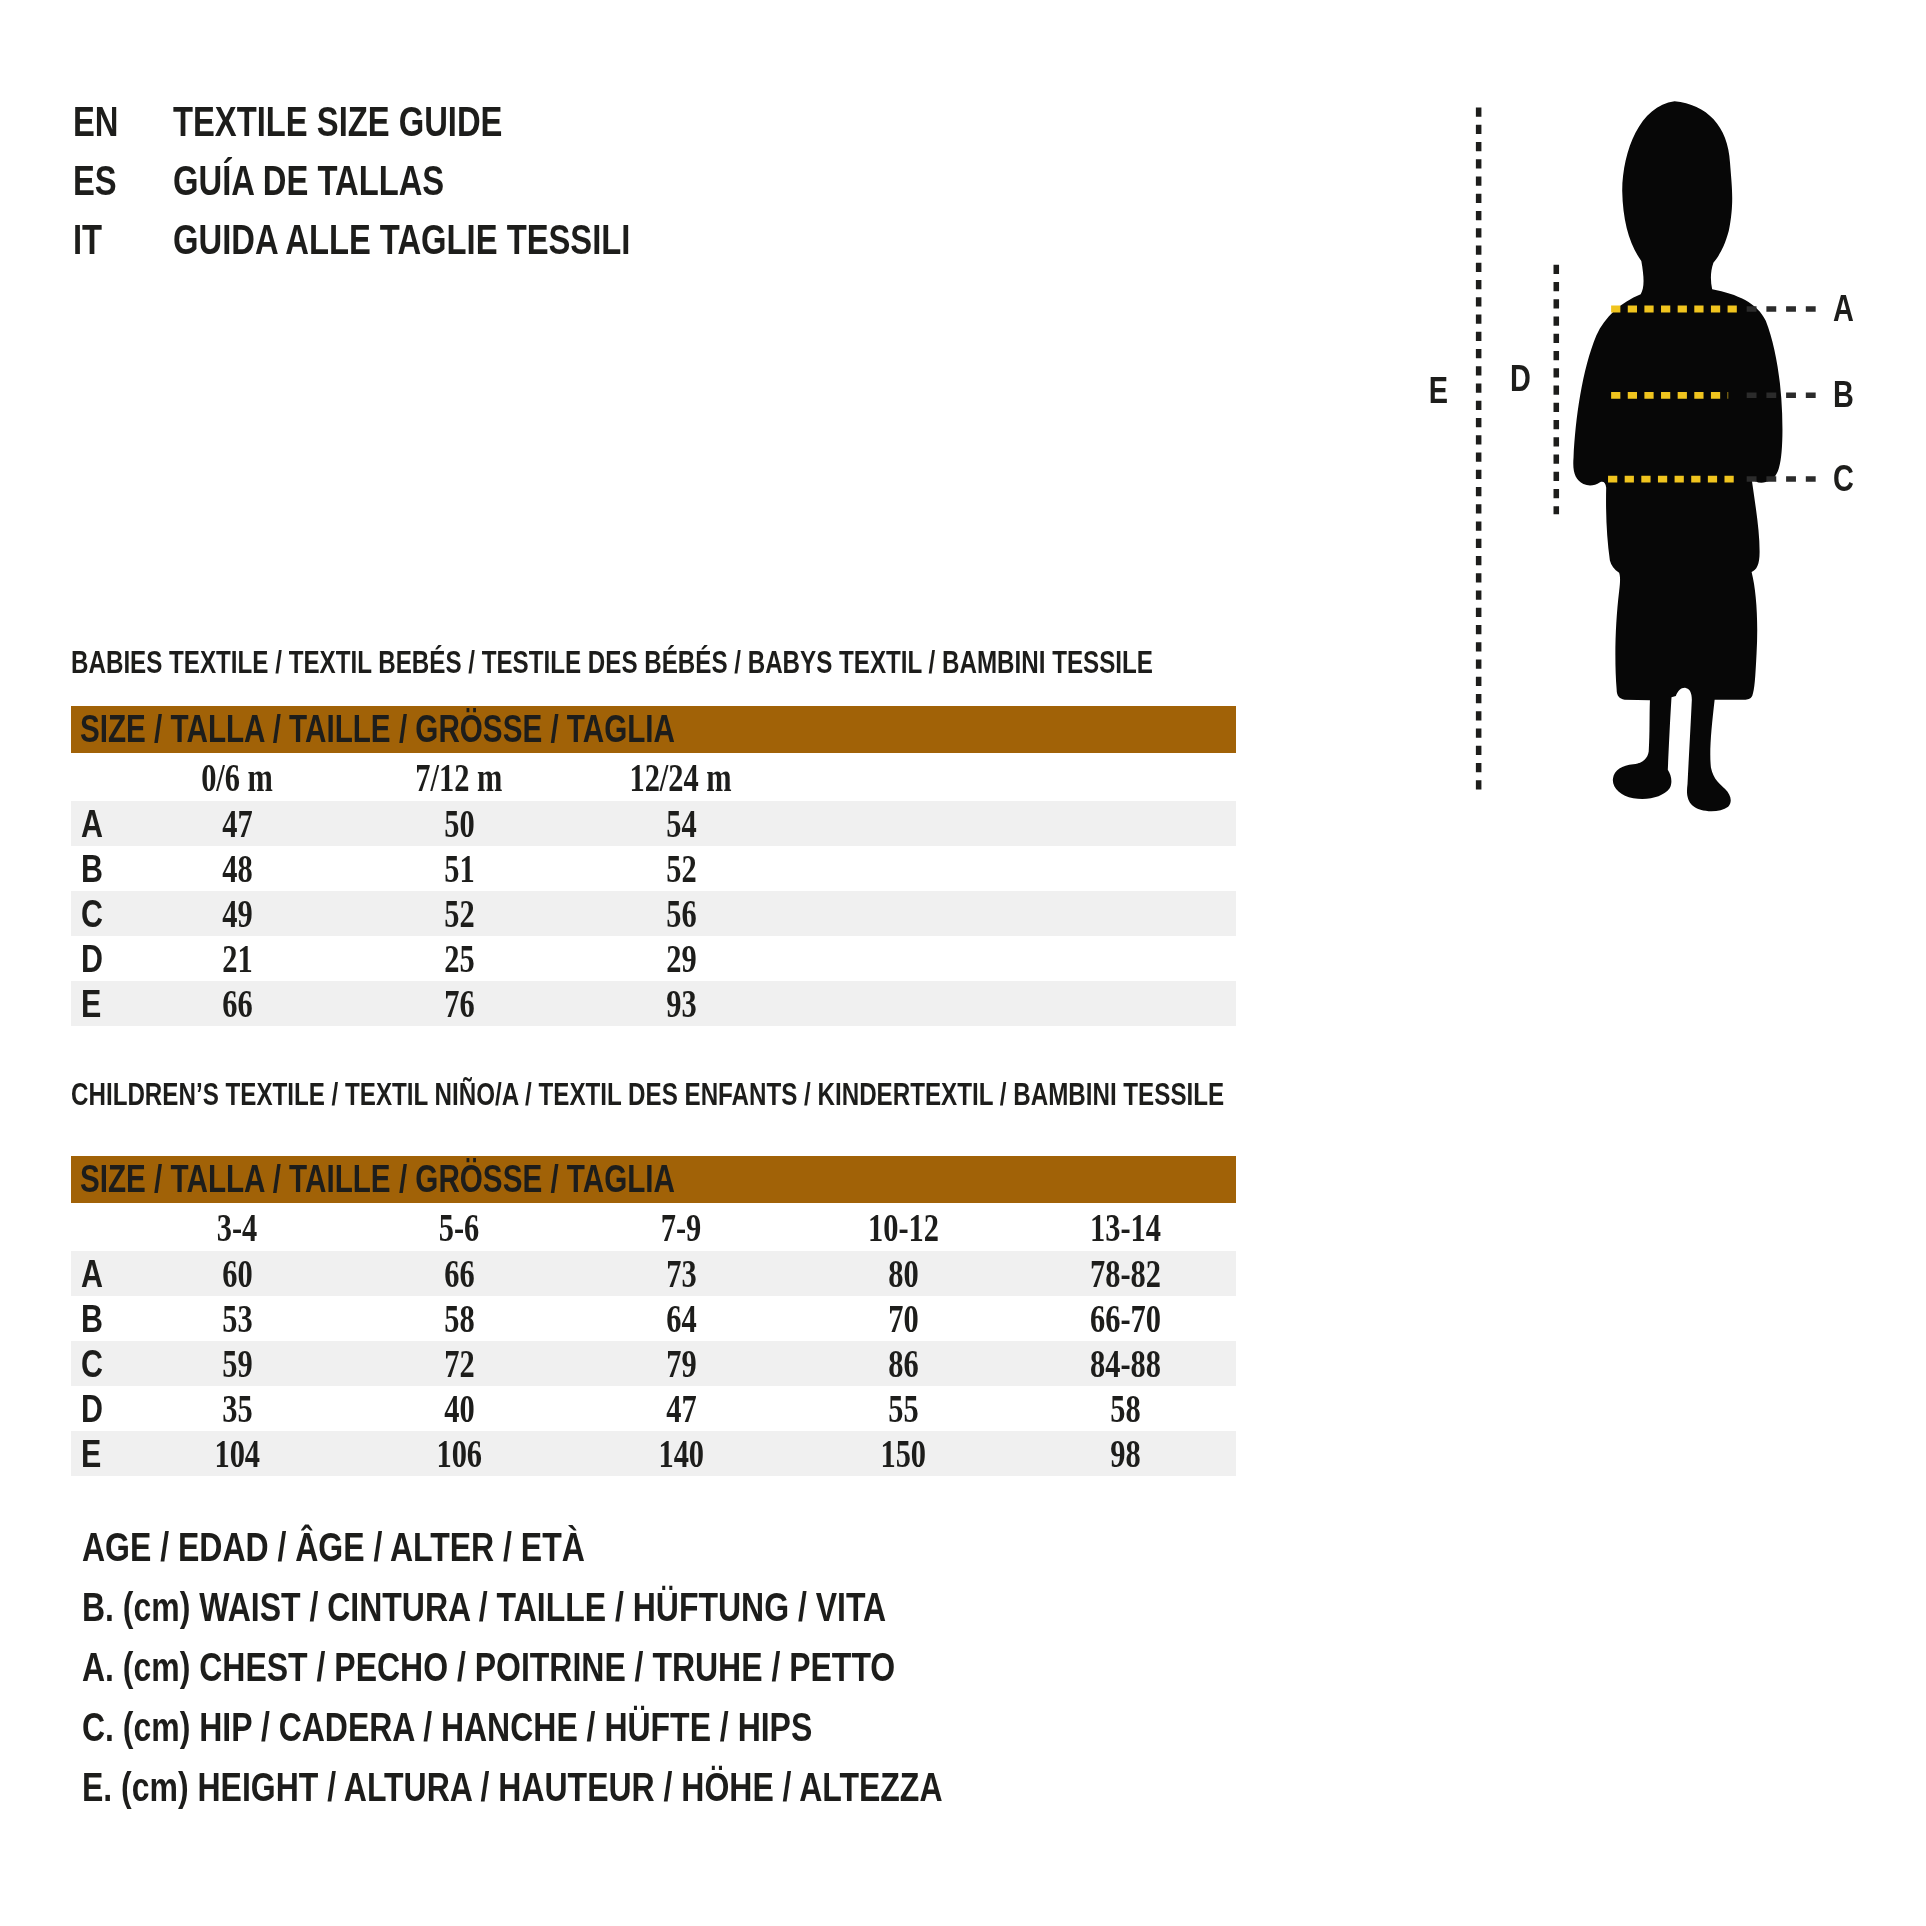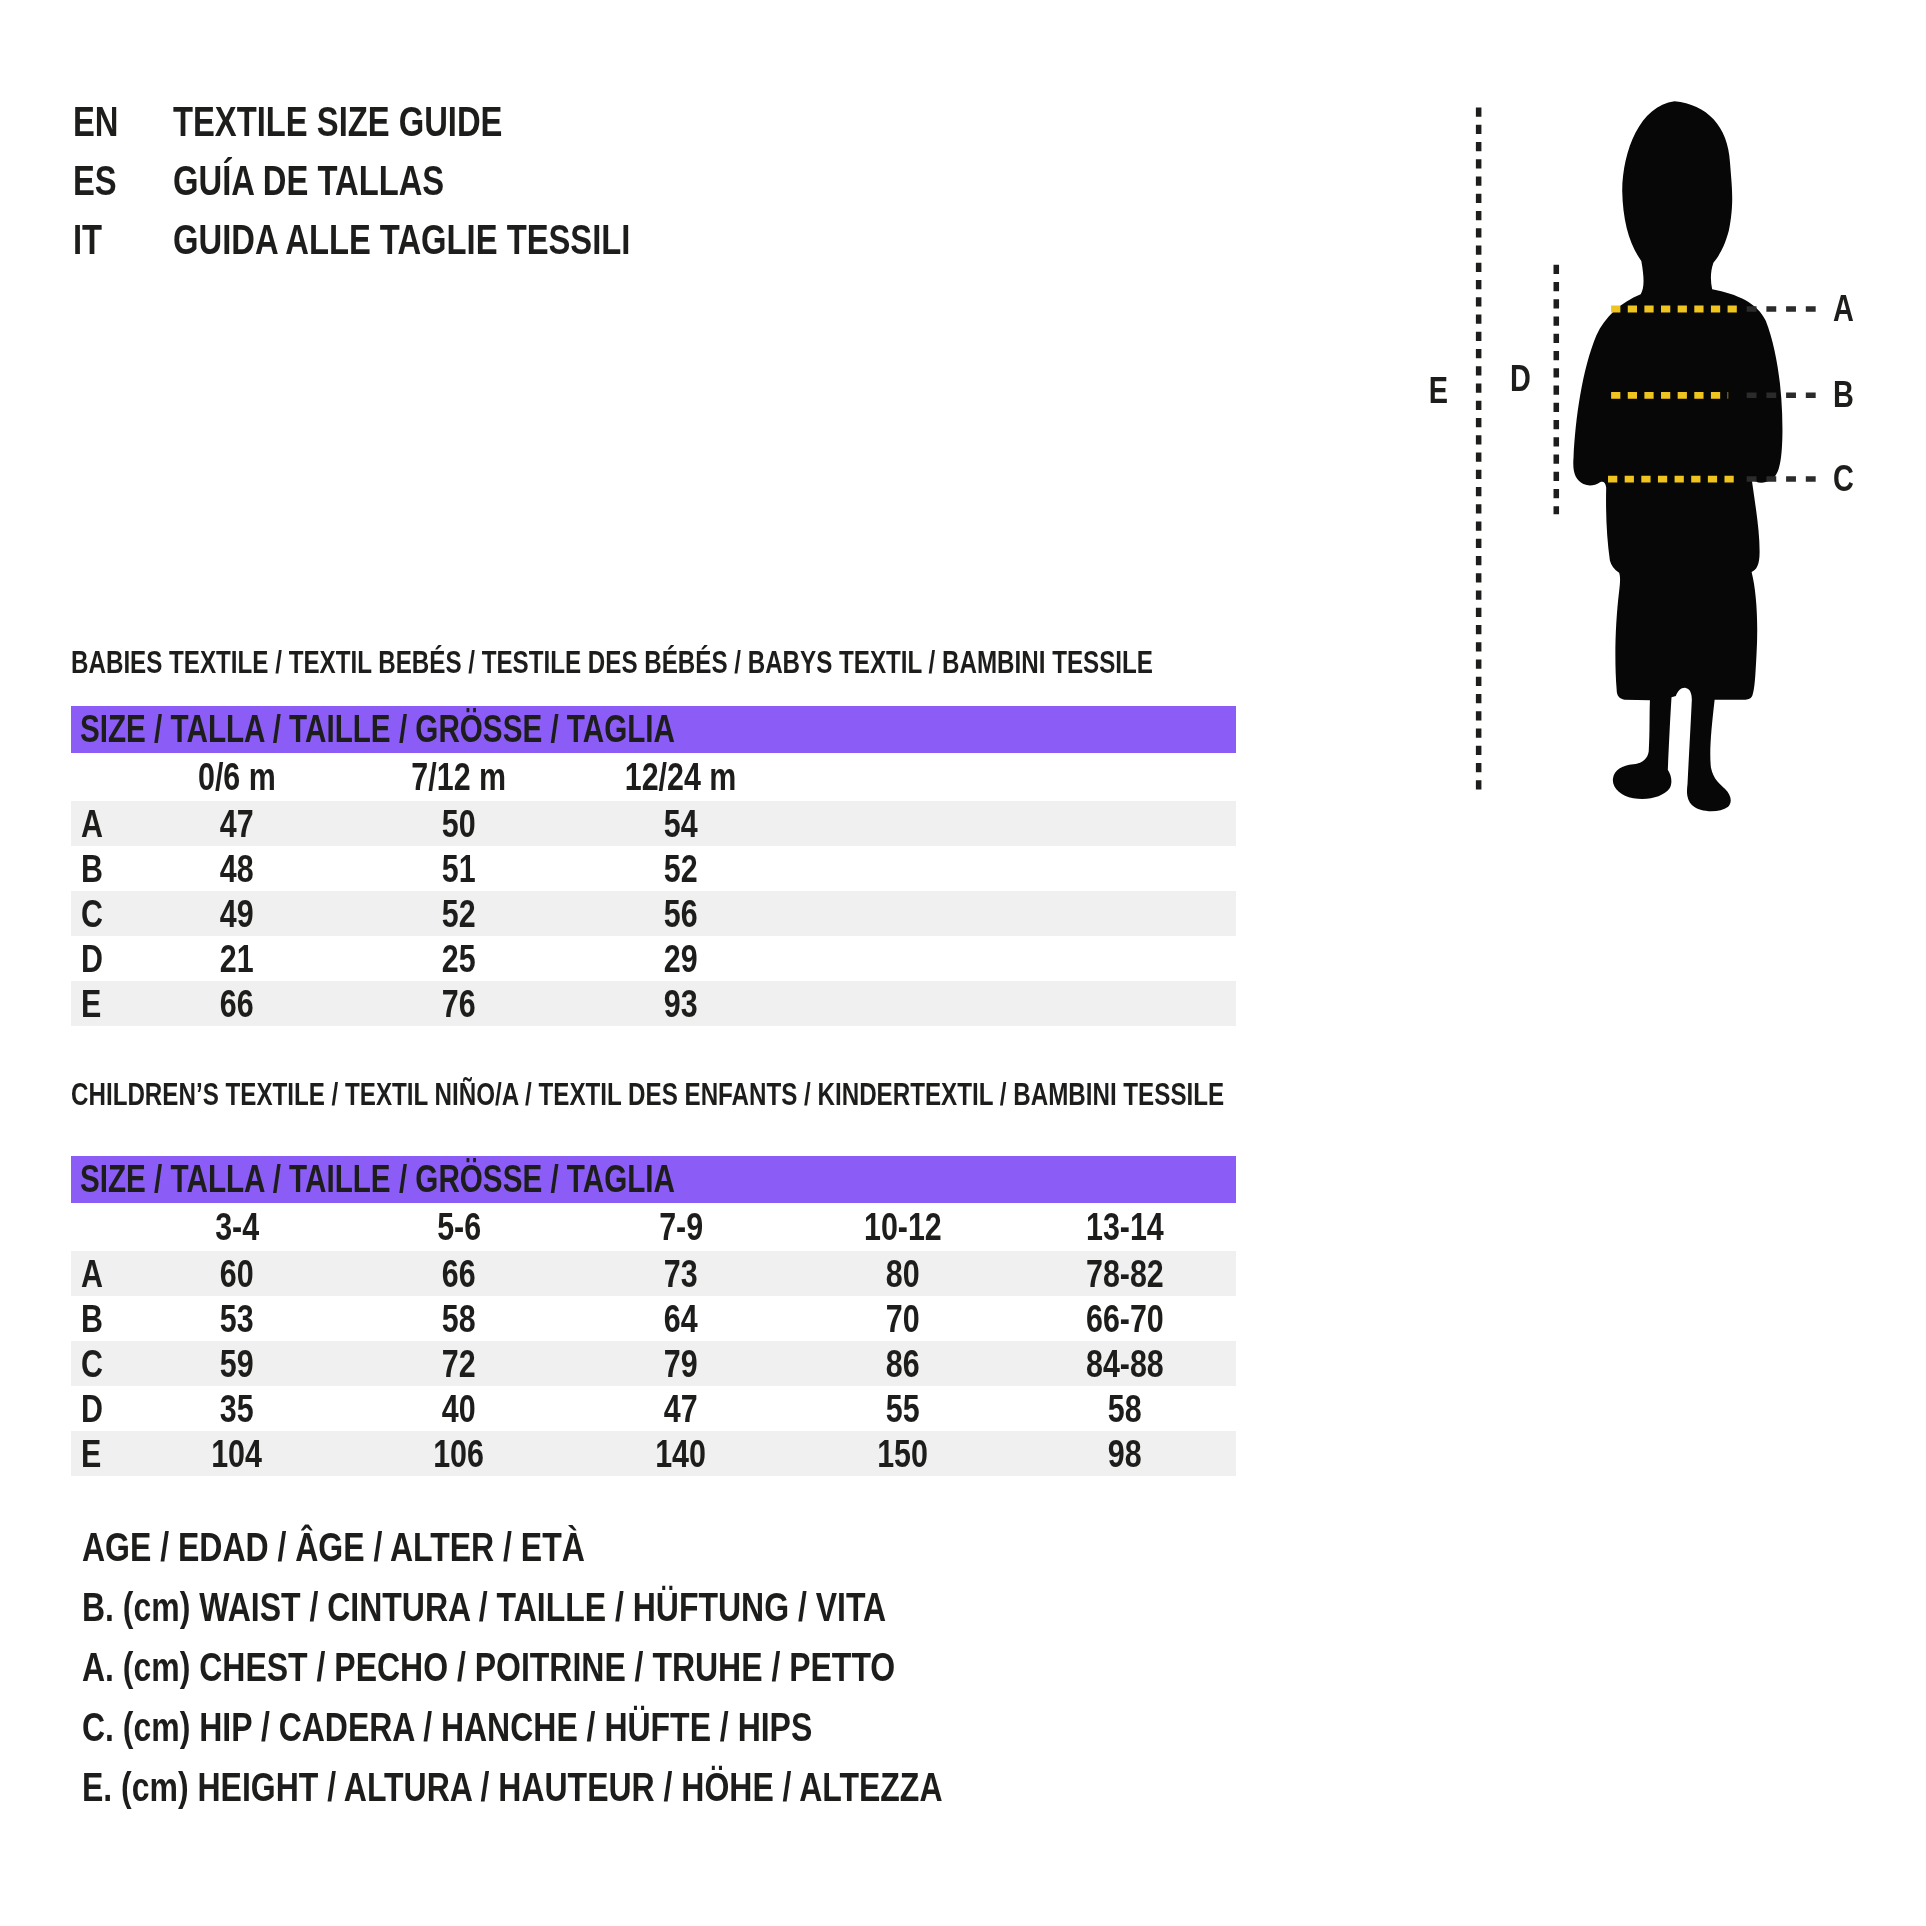--- a/index.html
+++ b/index.html
@@ -19,28 +19,28 @@
   
   .langs{position:absolute;left:73px;top:92px;}
   .lang-row{display:flex;align-items:center;height:59px;font-size:42px;}
   .lang-code{width:100px;flex:0 0 100px;}
 
   
   .sec-title{position:absolute;left:71px;font-size:31px;line-height:43px;}
 
   
   .tbl{position:absolute;left:71px;width:1165px;font-size:39px;}
-  .tbl-head{height:47px;background:#8b5cf6;display:flex;align-items:center;padding-left:8.6px;box-sizing:border-box;font-size:38px;}
+  .tbl-head{height:47px;background:#a16207;display:flex;align-items:center;padding-left:8.6px;box-sizing:border-box;font-size:38px;}
   .grid{display:grid;}
   .grid-babies{grid-template-columns:55px 222px 222px 222px 1fr;}
   .grid-children{grid-template-columns:55px repeat(5,222px);}
   .tbl-cols{height:48px;}
   .tbl-row{height:45px;}
   .stripe{background:#f0f0f0;}
-  .cell{display:flex;align-items:center;justify-content:center;}
+  .cell{display:flex;align-items:center;justify-content:center;font-family:Liberation Serif, serif;}
   .cell-label{display:flex;align-items:center;justify-content:flex-start;padding-left:10px;}
 
   
   .legend{position:absolute;left:82px;top:1517px;}
   .legend-line{height:60px;display:flex;align-items:center;font-size:41px;}
 
   
   .figure{position:absolute;left:1417px;top:49px;width:509px;height:764px;}
   .figure svg{position:absolute;left:0;top:0;}
   .fig-label{position:absolute;font-size:37px;line-height:38px;}

